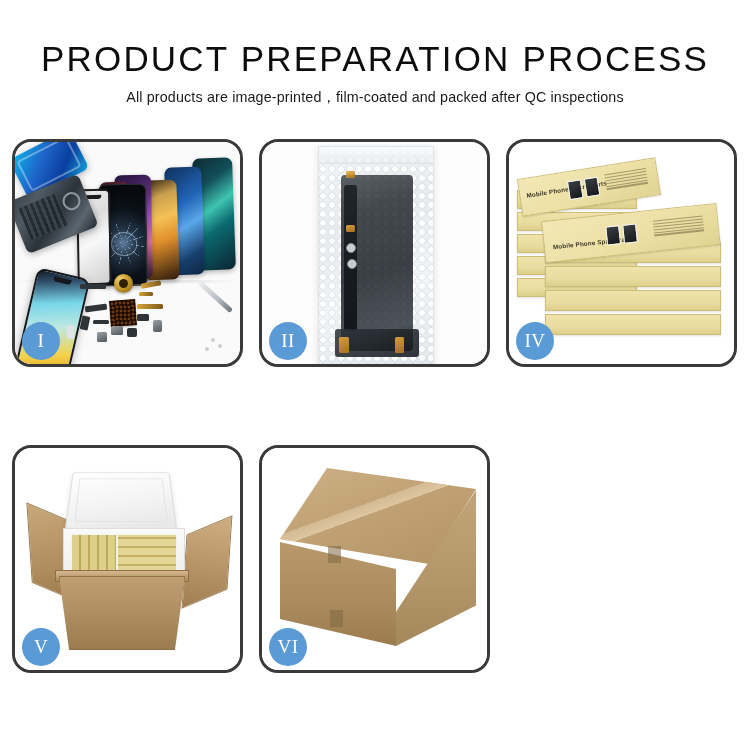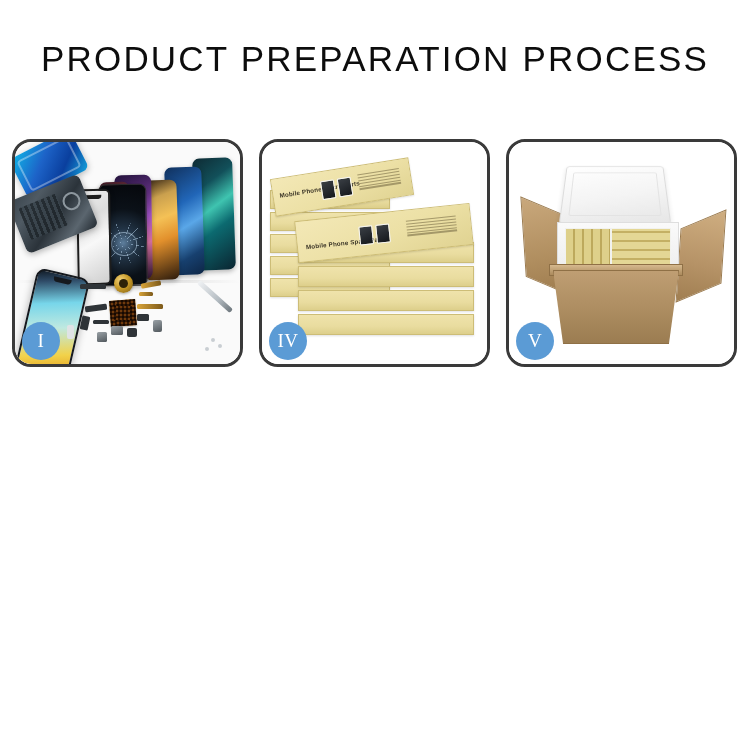--- a/index.html
+++ b/index.html
@@ -505,20 +505,21 @@
     background: rgba(128,104,68,.55);
   }
 </style>
 </head>
 <body>
 
 <div class="page">
 
   <div class="header">
     <div class="title">PRODUCT PREPARATION PROCESS</div>
+    <div class="subtitle">All products are image-printed，film-coated and packed after QC inspections</div>
   </div>
 
   <div class="grid">
 
     <div class="card">
       <div class="card-inner p1">
         <div class="floor"></div>
 
         <div class="phone ph-e"></div>
         <div class="phone ph-d"></div>
@@ -552,20 +553,36 @@
         <div class="pt" style="left:78px;  top:178px; width:16px; height:4px;"></div>
         <div class="pt gray" style="left:138px; top:178px; width:9px; height:12px; border-radius:2px;"></div>
         <div class="tweezers"></div>
         <div class="screw" style="left:196px; top:196px;"></div>
         <div class="screw" style="left:203px; top:202px;"></div>
         <div class="screw" style="left:190px; top:205px;"></div>
       </div>
       <div class="badge">I</div>
     </div>
 
+    <div class="card">
+      <div class="card-inner p2">
+        <div class="bagwrap">
+          <div class="screenpart"></div>
+          <div class="sp-cable"></div>
+          <div class="sp-dot" style="left:27px; top:96px;"></div>
+          <div class="sp-dot" style="left:28px; top:112px;"></div>
+          <div class="sp-tab" style="left:27px; top:24px; width:9px; height:7px;"></div>
+          <div class="sp-tab" style="left:27px; top:78px; width:9px; height:7px;"></div>
+          <div class="sp-foot"></div>
+          <div class="sp-tab" style="left:20px; bottom:12px; width:10px; height:16px;"></div>
+          <div class="sp-tab" style="left:76px; bottom:12px; width:9px; height:16px;"></div>
+        </div>
+      </div>
+      <div class="badge">II</div>
+    </div>
 
 
     <div class="card">
       <div class="card-inner p4">
         <div class="stack">
 
           <div class="sbox" style="left:2px;  top:40px;  width:120px; height:19px;"></div>
           <div class="sbox" style="left:2px;  top:62px;  width:120px; height:19px;"></div>
           <div class="sbox" style="left:2px;  top:84px;  width:120px; height:19px;"></div>
           <div class="sbox" style="left:2px;  top:106px; width:120px; height:19px;"></div>
@@ -623,15 +640,28 @@
         <div class="c5-inner">
           <div class="c5-gA"></div>
           <div class="c5-gB"></div>
         </div>
         <div class="c5-rim"></div>
         <div class="c5-body"></div>
       </div>
       <div class="badge">V</div>
     </div>
 
+    <div class="card">
+      <div class="card-inner p6">
+        <div class="c6">
+          <div class="c6-top"></div>
+          <div class="c6-tape"></div>
+          <div class="c6-left"></div>
+          <div class="c6-right"></div>
+          <div class="c6-seam" style="left:48px; top:78px;"></div>
+          <div class="c6-seam" style="left:50px; top:142px;"></div>
+        </div>
+      </div>
+      <div class="badge">VI</div>
+    </div>
 
   </div>
 </div>
 
 </body></html>

